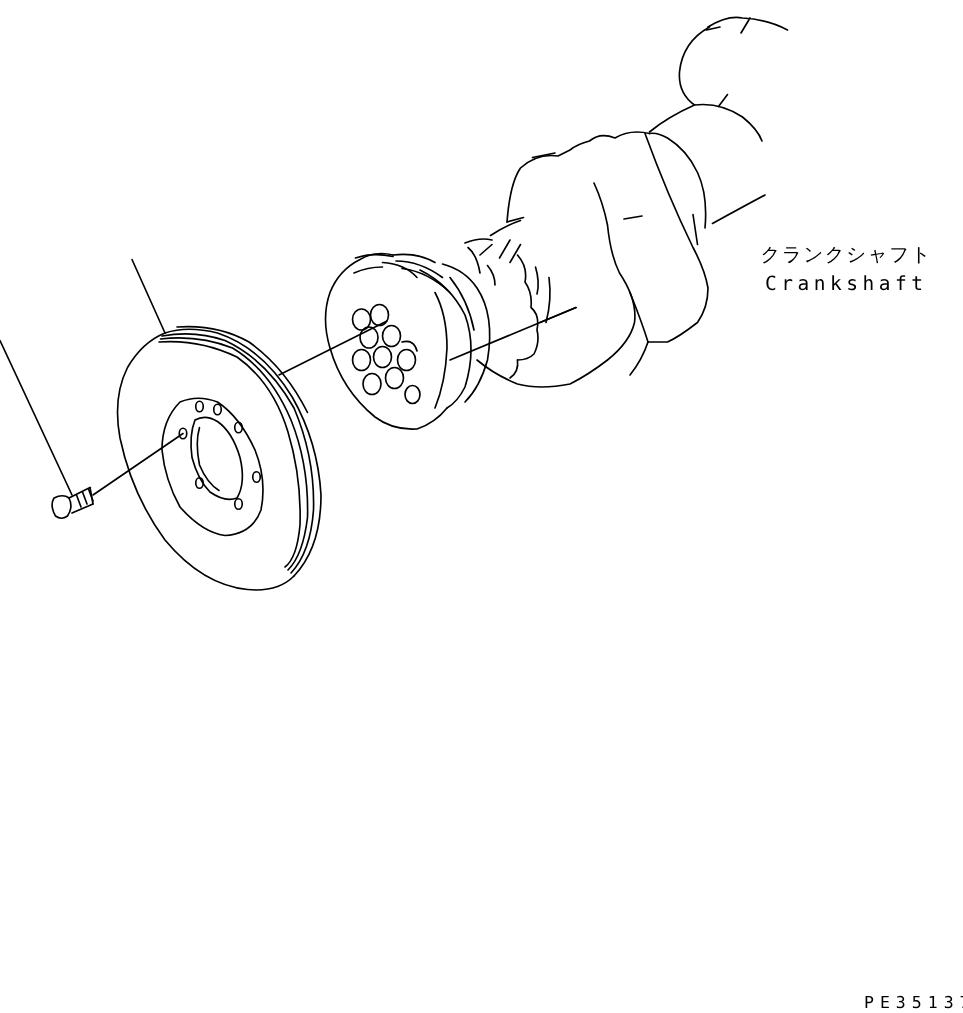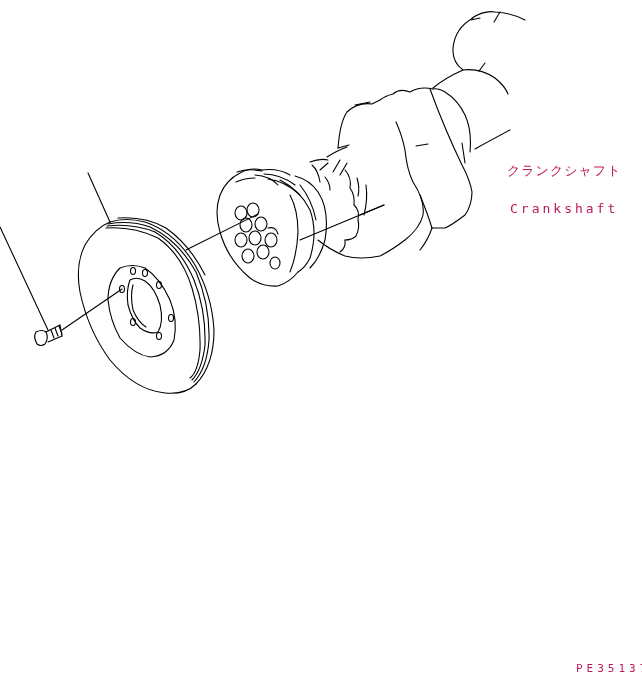--- a/index.html
+++ b/index.html
@@ -23,39 +23,38 @@
     }
     #drawing path, #drawing line, #drawing ellipse, #drawing polyline {
       fill: none;
       stroke: #000;
       stroke-width: 1.1;
       stroke-linecap: round;
       stroke-linejoin: round;
     }
     .label {
       position: absolute;
-      color: #be185d;
+      color: #000000;
       font-family: "DejaVu Sans Mono", monospace;
       font-size: 13px;
       letter-spacing: 2px;
       line-height: 18px;
       white-space: nowrap;
     }
     #label-jp {
       left: 507px;
       top: 162px;
       font-family: "DejaVu Sans", sans-serif;
       font-size: 13px;
       letter-spacing: 1px;
     }
     #label-en {
       left: 510px;
       top: 181px;
       letter-spacing: 3px;
-      margin-top: 19px;
     }
     #drawing-code {
       left: 576px;
       top: 660px;
       font-size: 11px;
       letter-spacing: 4px;
     }
   </style>
 </head>
 <body>

